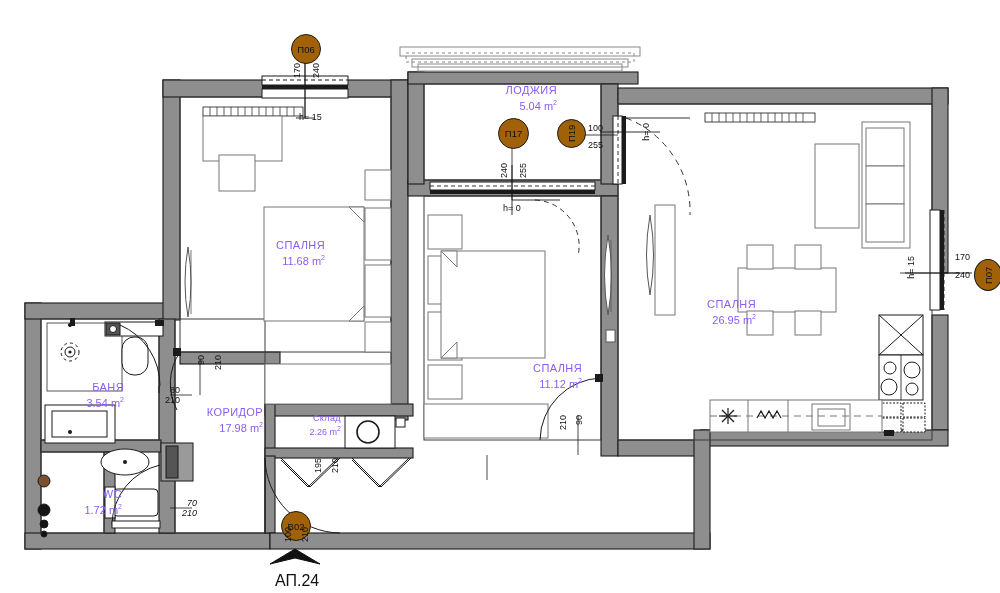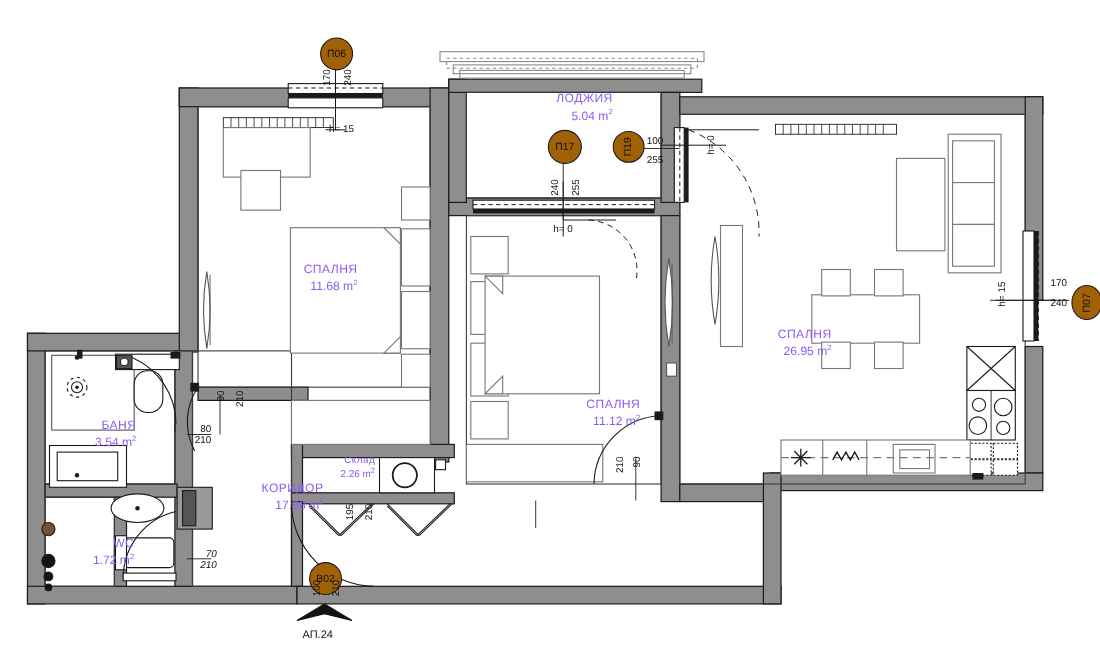--- a/index.html
+++ b/index.html
@@ -17,21 +17,21 @@
   .dimbox{position:absolute;font-size:9px;color:#111;text-align:right;}
   .marker{position:absolute;border:1.1px solid #1b1b1b;border-radius:50%;
           background:#a16207;display:flex;align-items:center;justify-content:center;
           font-size:9.5px;color:#111;}
   .titleblock{position:absolute;border:1.4px solid #111;background:#fff;
               text-align:center;padding:5px 14px 7px;}
   .titleblock .num{font-size:12px;font-weight:bold;letter-spacing:.5px;}
   .titleblock .ap{font-size:12px;font-weight:bold;letter-spacing:.6px;margin-top:1px;}
   .titleblock .ar{font-size:12px;margin-top:2px;}
   .titleblock .ar sup{font-size:8px;vertical-align:super;}
-  .entry-lbl{position:absolute;font-size:10px;color:#111;}
+  .entry-lbl{position:absolute;font-size:16px;color:#111;}
   .wm{position:absolute;color:rgba(150,150,150,.30);font-size:58px;
       font-weight:bold;letter-spacing:12px;pointer-events:none;}
 </style>
 </head>
 <body>
 
 <div id="plan">
 
   <svg width="1000" height="593">
     <defs>
@@ -365,21 +365,21 @@
   <div class="lbl" style="left:666px;top:297px;width:90px;">
     <div class="room-name">СПАЛНЯ</div>
     <div class="room-area"><span>26.95</span>&nbsp;<span>m</span><sup>2</sup></div>
   </div>
 
   <div class="lbl" style="left:467px;top:83px;width:90px;">
     <div class="room-name">ЛОДЖИЯ</div>
     <div class="room-area"><span>5.04</span>&nbsp;<span>m</span><sup>2</sup></div>
   </div>
 
-  <div class="lbl" style="left:177px;top:437px;width:86px;padding-left:31px;">
+  <div class="lbl" style="left:177px;top:405px;width:86px;">
     <div class="room-name">КОРИДОР</div>
     <div class="room-area"><span>17.98</span>&nbsp;<span>m</span><sup>2</sup></div>
   </div>
 
   <div class="lbl" style="left:44px;top:380px;width:80px;">
     <div class="room-name">БАНЯ</div>
     <div class="room-area"><span>3.54</span>&nbsp;<span>m</span><sup>2</sup></div>
   </div>
 
   <div class="lbl" style="left:46px;top:487px;width:76px;">
@@ -409,21 +409,21 @@
 
   <div class="marker" style="left:974px;top:259px;width:26px;height:30px;writing-mode:vertical-rl;transform:rotate(180deg);">П07</div>
   <div class="dimbox" style="left:955px;top:252px;">170</div>
   <div class="dimbox" style="left:955px;top:270px;">240</div>
   <div class="dimbox vert" style="left:906px;top:256px;">h= 15</div>
 
   <div class="marker" style="left:281px;top:511px;width:28px;height:28px;">B02</div>
   <div class="dimbox vert" style="left:283px;top:527px;">100</div>
   <div class="dimbox vert" style="left:300px;top:527px;">210</div>
 
-  <div class="dimbox" style="left:150px;top:385px;width:42px;">
+  <div class="dimbox" style="left:138px;top:385px;width:42px;">
     <span>80</span><br><span>210</span>
   </div>
   <div class="dimbox" style="left:155px;top:498px;width:42px;font-style:italic;">
     <span>70</span><br><span>210</span>
   </div>
   <div class="dimbox vert" style="left:196px;top:355px;">
     <span>90</span>
   </div>
   <div class="dimbox vert" style="left:213px;top:355px;">
     <span>210</span>

